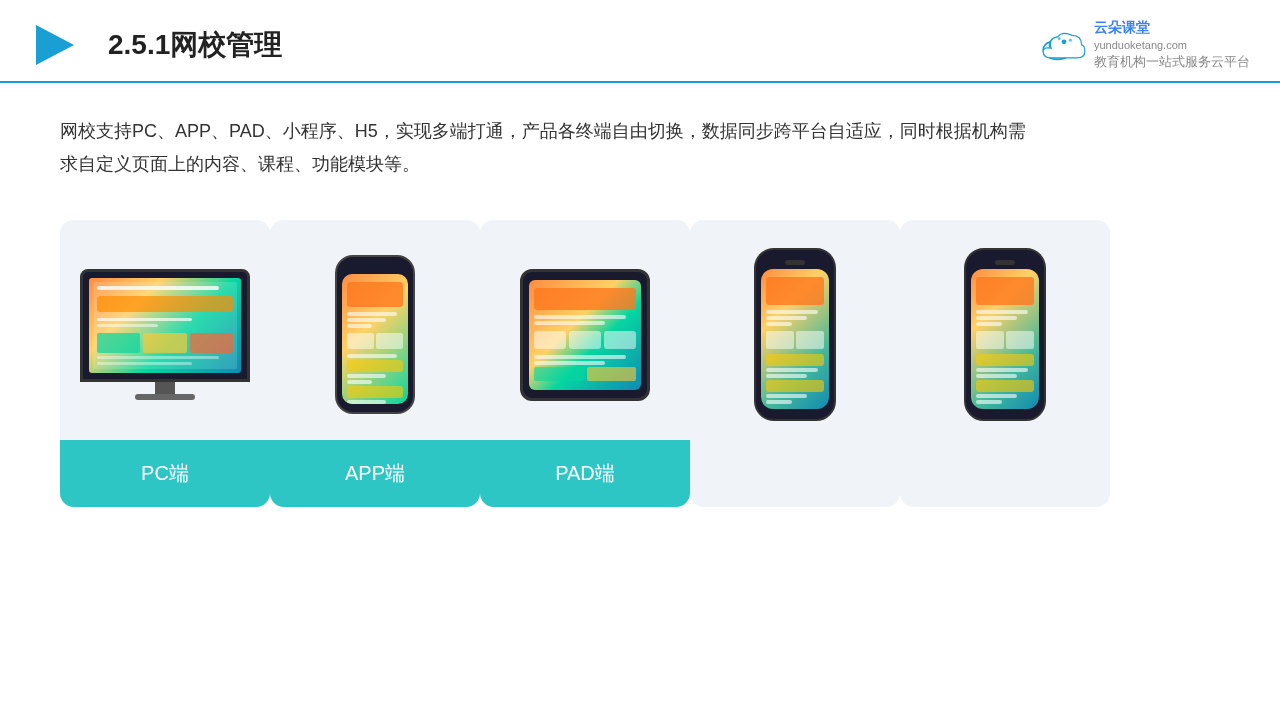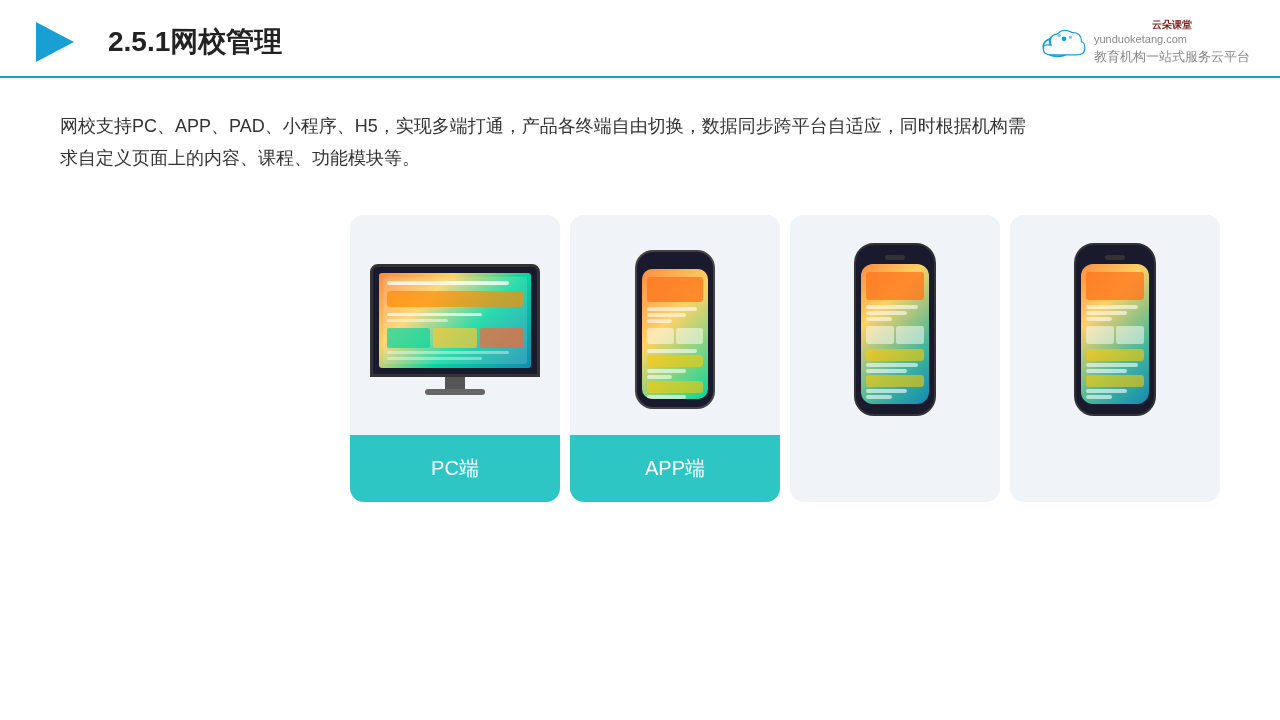--- a/index.html
+++ b/index.html
@@ -48,41 +48,40 @@
       height: 36px;
     }
     .brand-text {
       display: flex;
       flex-direction: column;
       font-size: 10px;
       color: #555;
       line-height: 1.4;
     }
     .brand-name {
-      font-size: 10px;
-      color: #7f1d1d;
+      font-size: 14px;
+      color: #3b82f6;
       font-weight: bold;
-      text-align: center;
     }
 
     
     .description {
       padding: 32px 60px 10px 60px;
       font-size: 18px;
       color: #333;
       line-height: 1.8;
       max-width: 1100px;
     }
 
     
     .cards-container {
       display: flex;
-      gap: 10px;
+      gap: 0;
       padding: 30px 60px 4px 60px;
-      justify-content: flex-end;
+      justify-content: flex-start;
     }
 
     .card {
       background: #f0f4f8;
       border-radius: 14px;
       width: 210px;
       display: flex;
       flex-direction: column;
       align-items: center;
       overflow: hidden;
@@ -336,20 +335,45 @@
             <div class="ui-line s"></div>
             <div class="ui-block-sm"></div>
             <div class="ui-line m"></div>
           </div>
         </div>
       </div>
     </div>
     <div class="card-label">APP端</div>
   </div>
 
+  <div class="card">
+    <div class="card-image-area">
+      <div class="pad-frame">
+        <div class="pad-screen">
+          <div class="screen-ui">
+            <div class="ui-block" style="height:22px;background:rgba(255,120,30,0.8);"></div>
+            <div class="ui-line l"></div>
+            <div class="ui-line m"></div>
+            <div style="display:flex;gap:3px;margin:4px 0;">
+              <div style="height:18px;flex:1;background:rgba(255,255,255,0.5);border-radius:3px;"></div>
+              <div style="height:18px;flex:1;background:rgba(255,255,255,0.5);border-radius:3px;"></div>
+              <div style="height:18px;flex:1;background:rgba(255,255,255,0.5);border-radius:3px;"></div>
+            </div>
+            <div class="ui-line l"></div>
+            <div class="ui-line m"></div>
+            <div style="display:flex;gap:3px;">
+              <div style="height:14px;flex:1;background:rgba(6,214,160,0.6);border-radius:2px;"></div>
+              <div style="height:14px;flex:1;background:rgba(255,200,50,0.6);border-radius:2px;"></div>
+            </div>
+          </div>
+        </div>
+      </div>
+    </div>
+    <div class="card-label">PAD端</div>
+  </div>
 
   <div class="card">
     <div class="card-image-area">
       <div class="phone-modern">
         <div class="phone-modern-notch"></div>
         <div class="phone-modern-screen">
           <div class="screen-ui">
             <div class="ui-block" style="height:28px;background:rgba(255,120,30,0.8);"></div>
             <div class="ui-line l"></div>
             <div class="ui-line m"></div>

